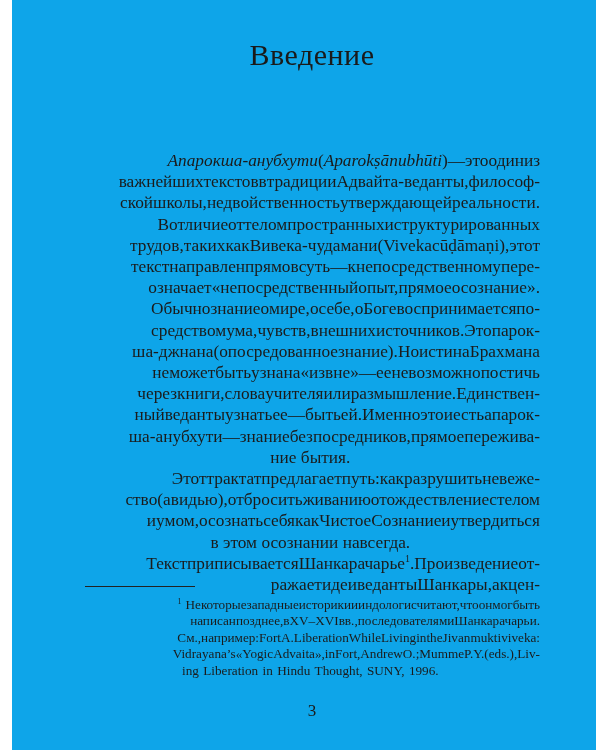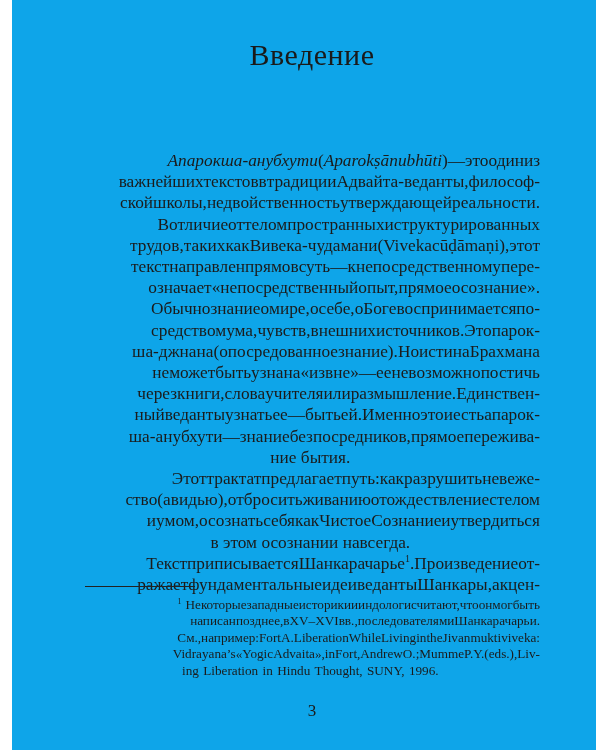--- a/index.html
+++ b/index.html
@@ -208,21 +208,20 @@
       </div>
       <div class="jline indent">
         <span class="w">Текст</span>
         <span class="w">приписывается</span>
         <span class="w"><span>Шанкарачарье</span><span class="sup">1</span><span>.</span></span>
         <span class="w">Произведение</span>
         <span class="w">от-</span>
       </div>
       <div class="jline">
         <span class="w">ражает</span>
-        <span class="w">фундаментальные</span>
         <span class="w">идеи</span>
         <span class="w">веданты</span>
         <span class="w">Шанкары,</span>
         <span class="w">акцен-</span>
       </div>
     </div>
 
   <div class="rule"></div>
 
   <div class="footnote" id="footnote">

